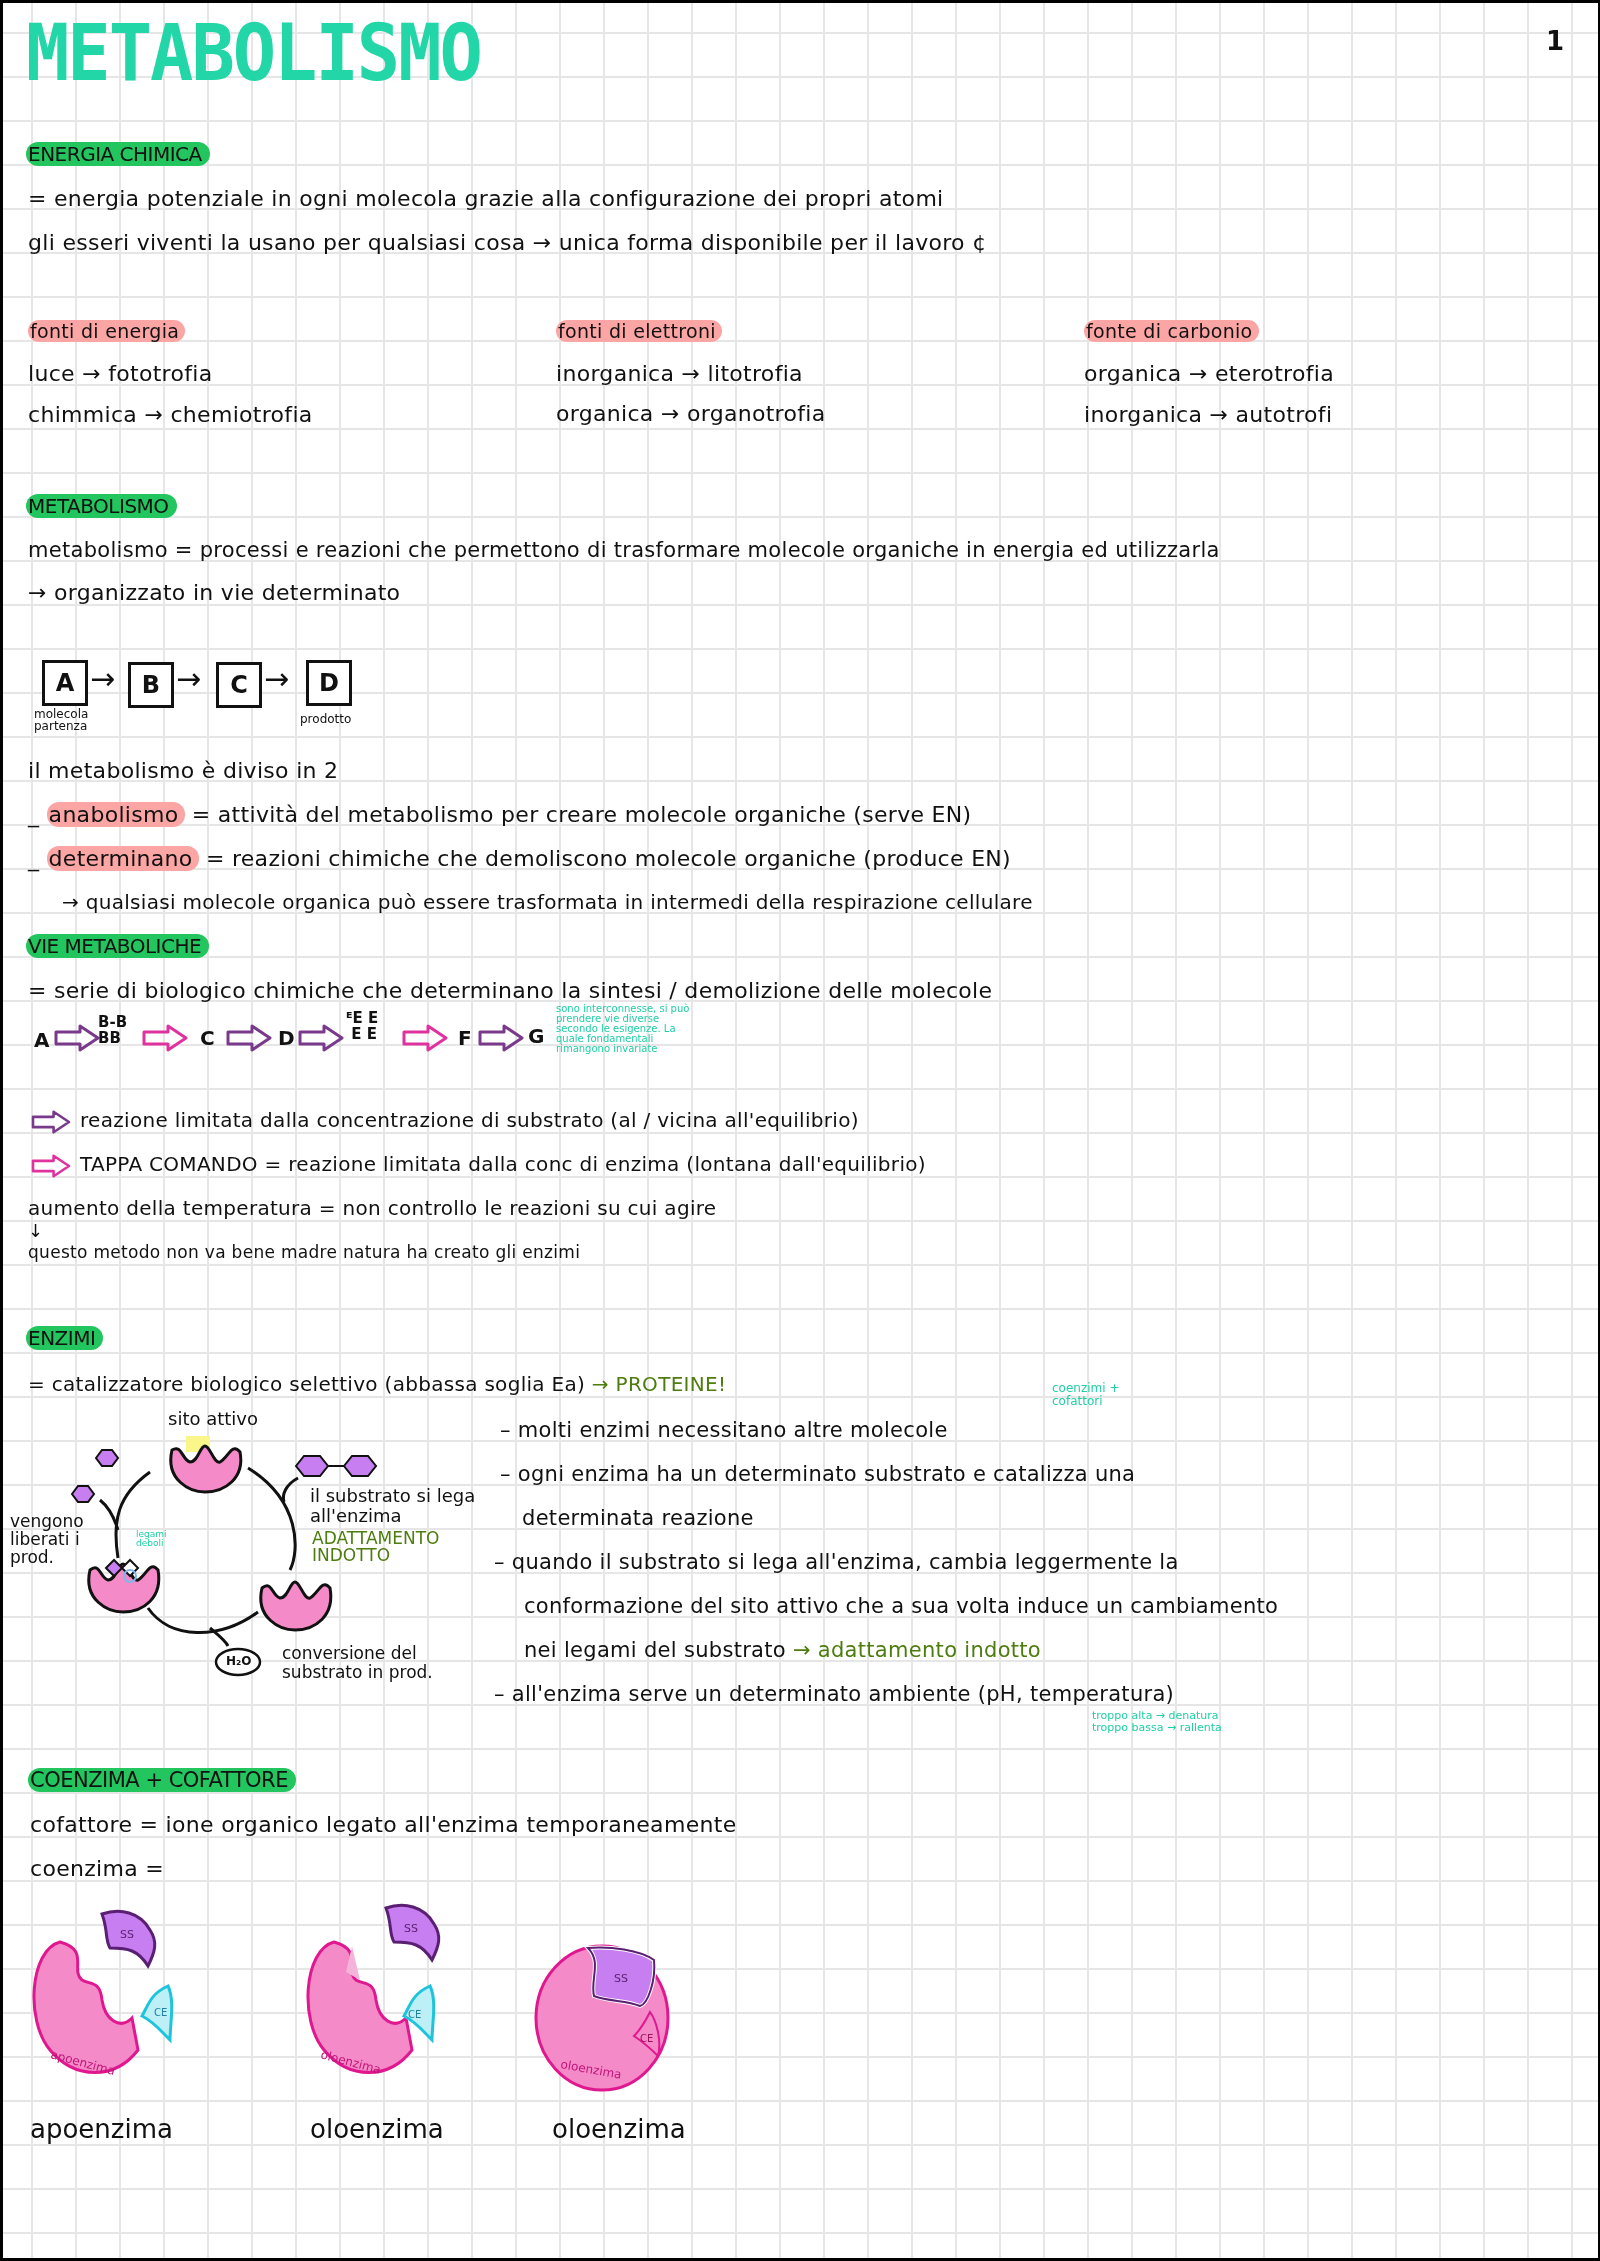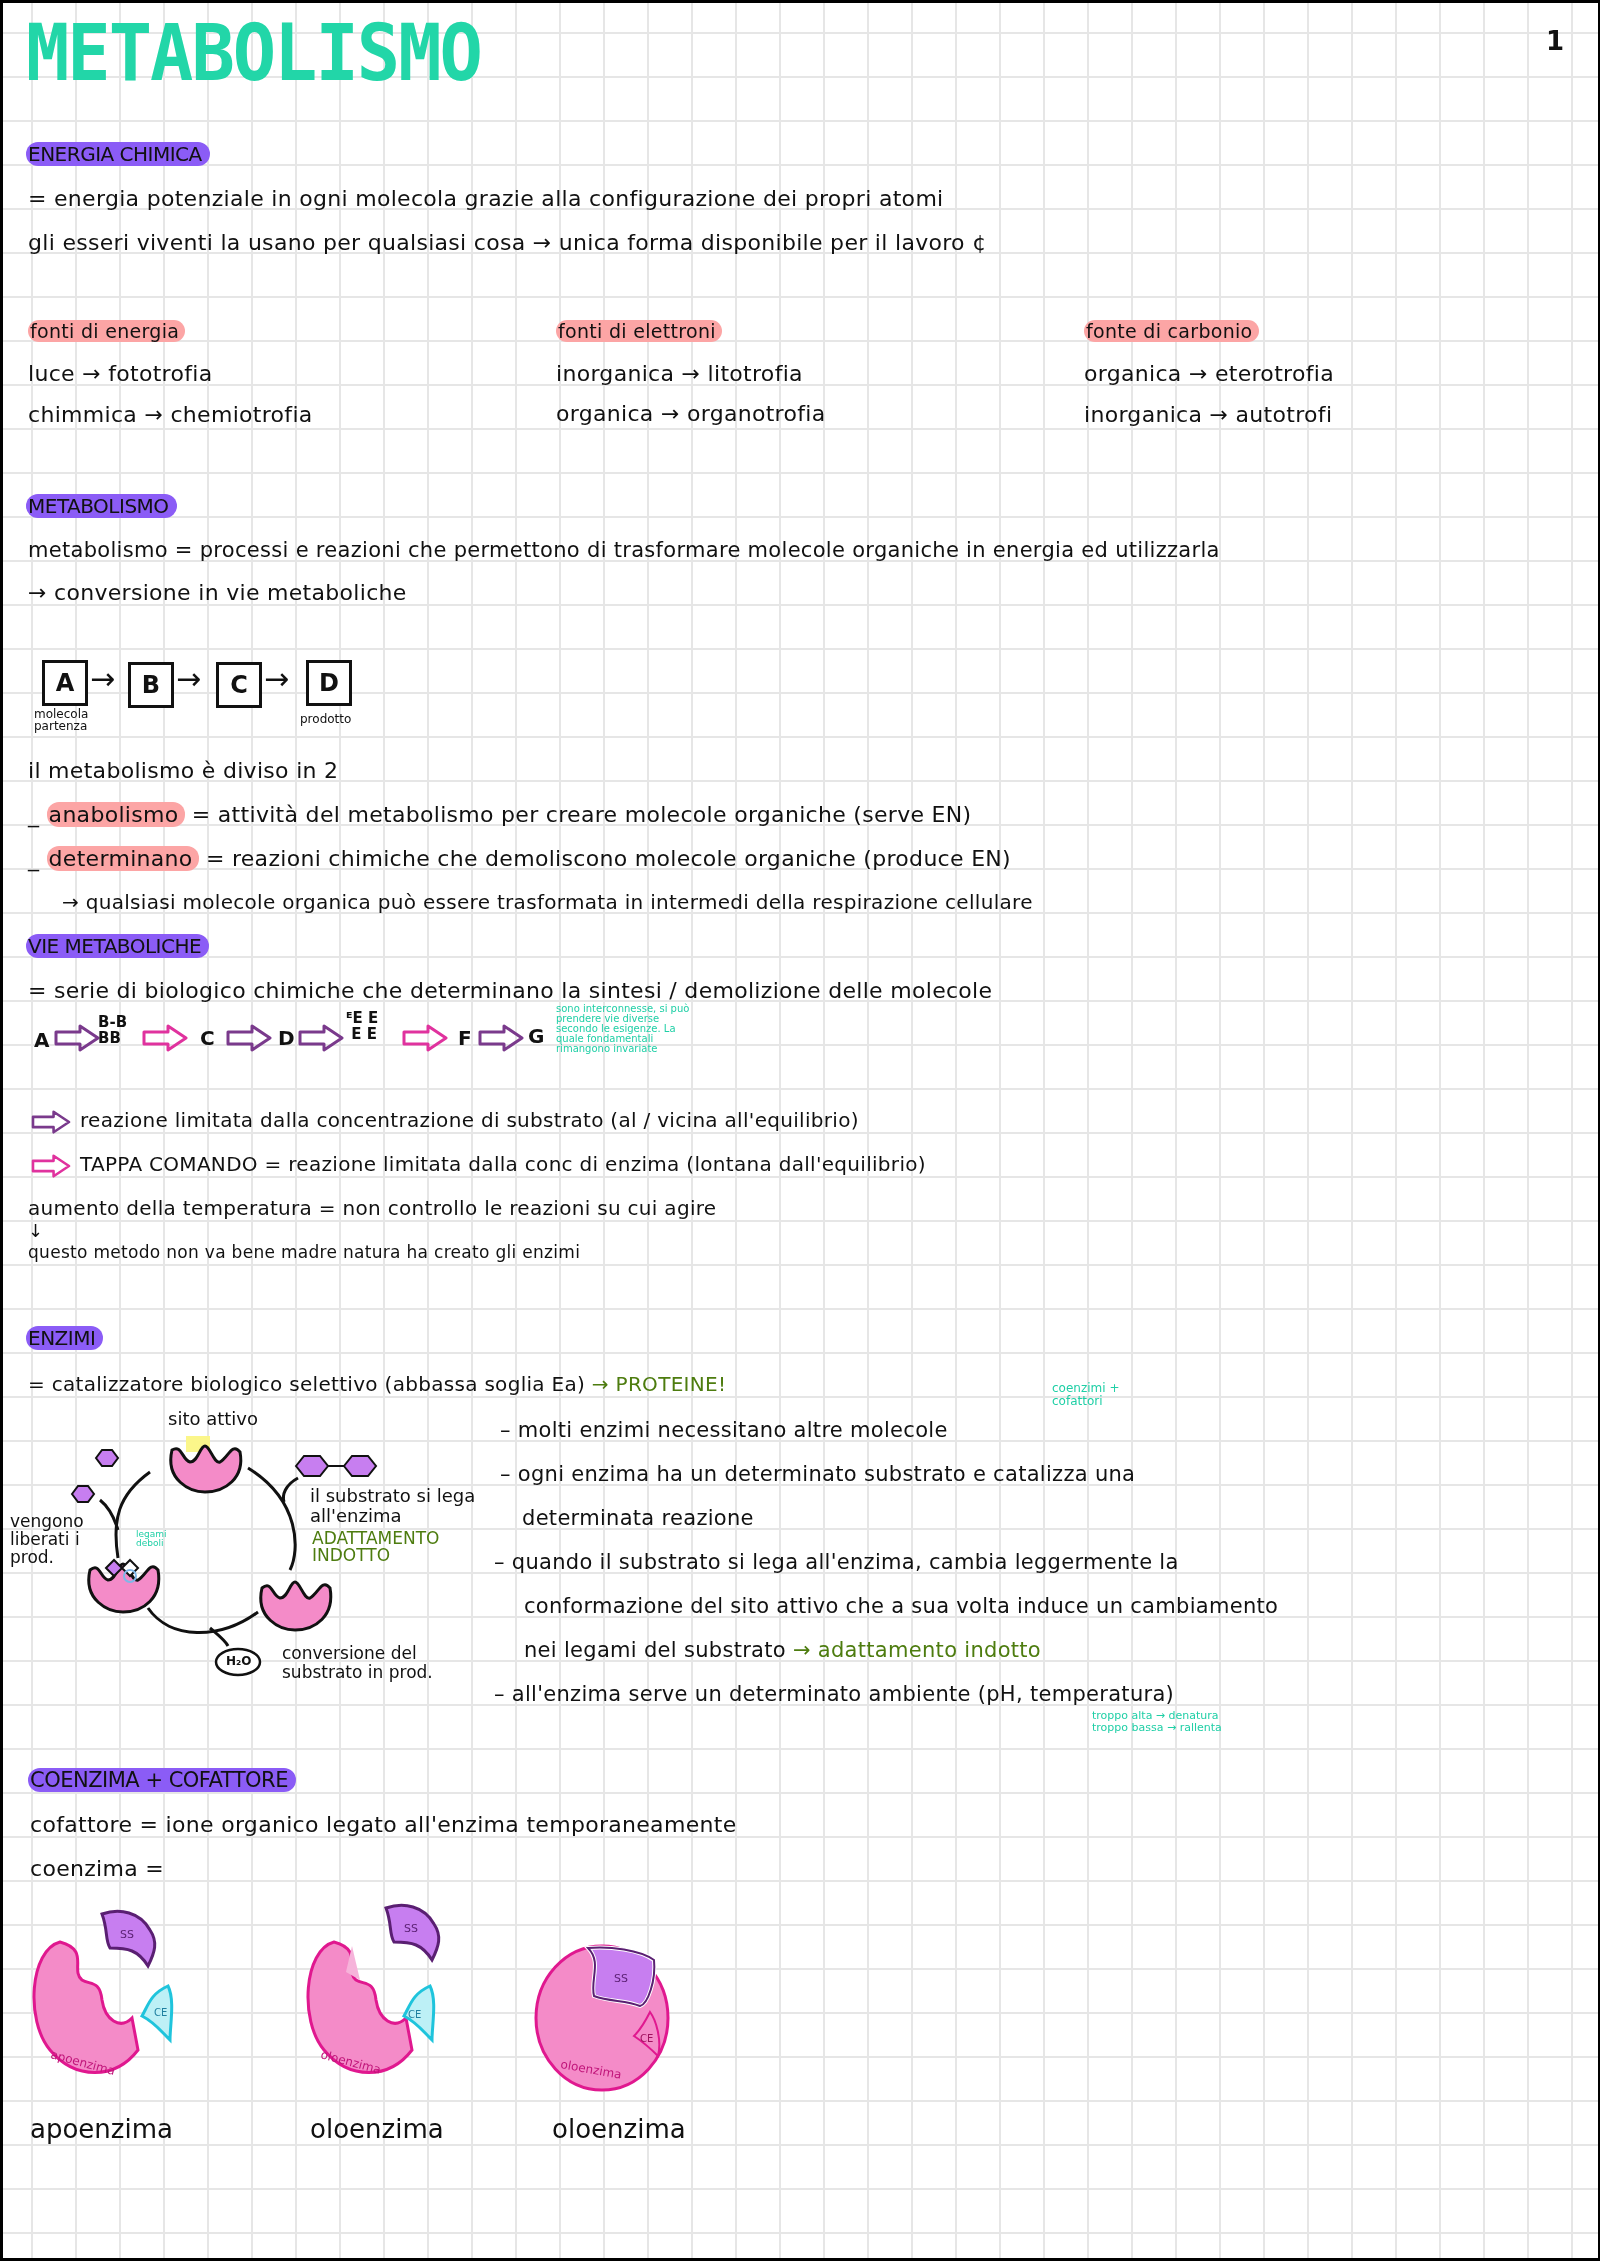--- a/index.html
+++ b/index.html
@@ -11,21 +11,21 @@
       linear-gradient(to bottom, #e6e6e6 2px, transparent 2px);
     background-size: 44px 44px;
     background-position: 31px 32px;
     font-family: "DejaVu Sans", sans-serif;
     color: #111;
   }
   .frame { position: absolute; inset: 0; border: 3px solid #000; border-right-width: 2px; pointer-events: none; box-sizing: border-box; }
   .abs { position: absolute; white-space: nowrap; }
   .title { left: 26px; top: 6px; font-size: 72px; font-weight: bold; color: #22d6a8; letter-spacing: -2px; transform: scaleY(1.1); transform-origin: left top; font-family: "DejaVu Sans Mono", monospace; }
   .pagenum { right: 36px; top: 26px; font-size: 26px; font-weight: bold; }
-  .h-mint { background: #8b5cf6; border-radius: 14px; padding: 0 8px 0 2px; font-size: 20px; letter-spacing: -0.5px; }
+  .h-mint { background: #22c55e; border-radius: 14px; padding: 0 8px 0 2px; font-size: 20px; letter-spacing: -0.5px; }
   .h-yellow { background: #fca5a5; border-radius: 12px; padding: 0 6px 0 2px; }
   .line { font-size: 22px; letter-spacing: 0.3px; }
   .small { font-size: 19px; }
   .mint { color: #4d7c0f; }
   .mint-note { color: #1fcfa6; font-size: 12px; line-height: 13px; white-space: normal; }
   .box { position: absolute; width: 40px; height: 40px; border: 3px solid #111; background: #fff; font-size: 24px; font-weight: bold; text-align: center; line-height: 40px; }
   .harrow { position: absolute; font-size: 30px; line-height: 30px; }
   .hollow-arrow { position: absolute; width: 46px; height: 28px; }
   .letter { position: absolute; font-size: 20px; font-weight: bold; }
   .caption { position: absolute; font-size: 26px; }
@@ -57,21 +57,21 @@
 <div class="abs line" style="left:1084px;top:318px;">
   <div style="margin-bottom:18px;"><span class="h-yellow small">fonte di carbonio</span></div>
   <div style="margin-bottom:16px;">organica → eterotrofia</div>
   <div>inorganica → autotrofi</div>
 </div>
 
 <div class="abs" style="left:26px;top:494px;">
   <span class="h-mint">METABOLISMO</span>
 </div>
 <div class="abs line" style="left:28px;top:538px;font-size:21px;">metabolismo = processi e reazioni che permettono di trasformare molecole organiche in energia ed utilizzarla</div>
-<div class="abs line" style="left:28px;top:580px;">→ conversione in vie metaboliche</div>
+<div class="abs line" style="left:28px;top:580px;">→ organizzato in vie determinato</div>
 
 <div>
   <div class="box" style="left:42px;top:660px;">A</div>
   <div class="harrow" style="left:90px;top:664px;">→</div>
   <div class="box" style="left:128px;top:662px;">B</div>
   <div class="harrow" style="left:176px;top:664px;">→</div>
   <div class="box" style="left:216px;top:662px;">C</div>
   <div class="harrow" style="left:264px;top:664px;">→</div>
   <div class="box" style="left:306px;top:660px;">D</div>
   <div class="abs" style="left:34px;top:708px;width:60px;font-size:12px;line-height:12px;white-space:normal;">molecola partenza</div>

